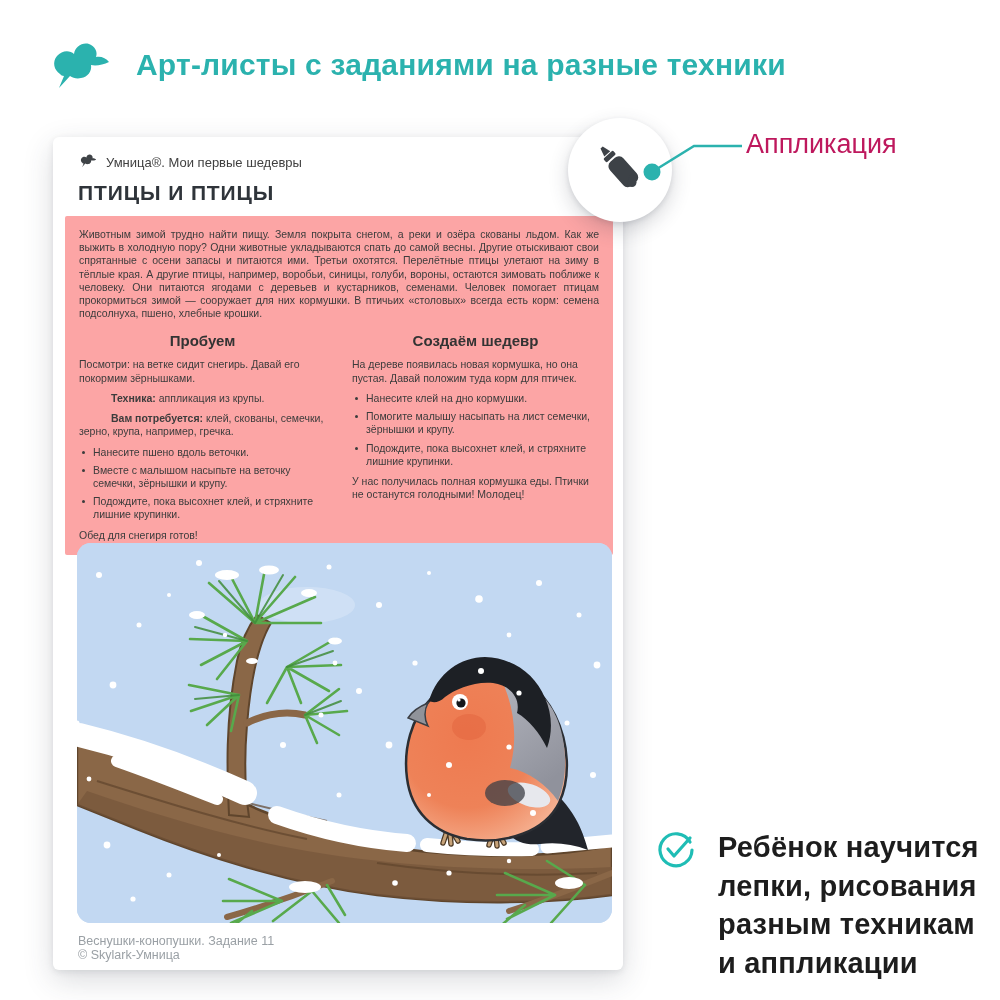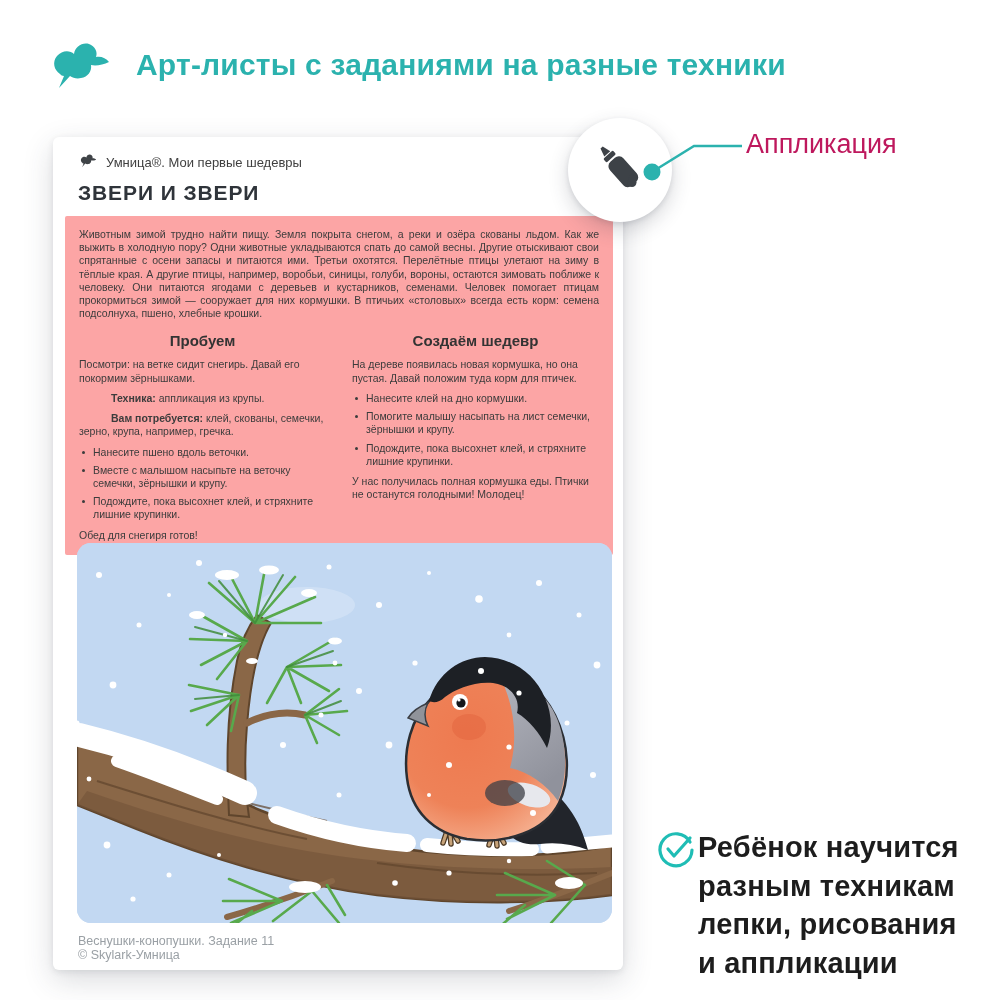--- a/index.html
+++ b/index.html
@@ -47,21 +47,21 @@
   
   .badge{
     position:absolute;left:568px;top:118px;width:104px;height:104px;border-radius:50%;
     background:#fff;box-shadow:0 8px 20px rgba(50,55,70,.20), 0 2px 5px rgba(50,55,70,.12);
     display:flex;align-items:center;justify-content:center;z-index:6;
   }
   .connector{position:absolute;left:642px;top:132px;z-index:7;}
   .callout-label{position:absolute;left:746px;top:129px;font-size:27px;color:#be185d;font-weight:500;z-index:7;}
 
   
-  .benefit{position:absolute;left:654px;top:828px;display:flex;align-items:flex-start;}
+  .benefit{position:absolute;left:654px;top:828px;display:flex;gap:20px;align-items:flex-start;}
   .benefit-text{font-size:29px;font-weight:600;color:#1d1d1d;line-height:1.33;letter-spacing:.2px;}
   b{font-weight:700;margin-left:32px;}
 </style>
 </head>
 <body>
 
 <div class="page-header">
   <span class="logo">
     <svg width="64" height="54" viewBox="0 0 64 54">
       <path fill="#2BB2AE" d="M14,36 C8,32 6,24 11,18 C16,12 24,12 28,16 C29,9 36,4 43,6 C49,8 52,14 50,19 C55,18 60,20 63,24 C57,27 50,28 45,27 C46,33 42,39 35,40 C31,41 27,40 24,38 L13,50 L18,38 C16,38 15,37 14,36 Z"></path>
@@ -72,21 +72,21 @@
 
 <div class="card">
   <div class="ws-brand">
     <span>
       <svg width="19" height="15" viewBox="0 0 64 54">
         <path fill="#3f4347" d="M14,36 C8,32 6,24 11,18 C16,12 24,12 28,16 C29,9 36,4 43,6 C49,8 52,14 50,19 C55,18 60,20 63,24 C57,27 50,28 45,27 C46,33 42,39 35,40 C31,41 27,40 24,38 L13,50 L18,38 C16,38 15,37 14,36 Z"></path>
       </svg>
     </span>
     <span>Умница®. Мои первые шедевры</span>
   </div>
-  <div class="ws-title">ЗВЕРИ И ЗВЕРИ</div>
+  <div class="ws-title">ПТИЦЫ И ПТИЦЫ</div>
 
   <div class="pink">
     <p class="intro">Животным зимой трудно найти пищу. Земля покрыта снегом, а реки и озёра скованы льдом. Как же выжить в холодную пору? Одни животные укладываются спать до самой весны. Другие отыскивают свои спрятанные с осени запасы и питаются ими. Третьи охотятся. Перелётные птицы улетают на зиму в тёплые края. А другие птицы, например, воробьи, синицы, голуби, вороны, остаются зимовать поближе к человеку. Они питаются ягодами с деревьев и кустарников, семенами. Человек помогает птицам прокормиться зимой — сооружает для них кормушки. В птичьих «столовых» всегда есть корм: семена подсолнуха, пшено, хлебные крошки.</p>
     <div class="cols">
       <div class="col">
         <h3>Пробуем</h3>
         <p>Посмотри: на ветке сидит снегирь. Давай его покормим зёрнышками.</p>
         <p><b>Техника:</b><span> аппликация из крупы.</span></p>
         <p><b>Вам потребуется:</b><span> клей, скованы, семечки, зерно, крупа, например, гречка.</span></p>
         <ul>
@@ -268,17 +268,17 @@
 
 <div class="benefit">
   <span>
     <svg width="44" height="44" viewBox="0 0 44 44">
       <path d="M36,14 A16,16 0 1,0 38,22" fill="none" stroke="#1fbdb5" stroke-width="3.2" stroke-linecap="round"></path>
       <path d="M14,21 L20,28 L36,10" fill="none" stroke="#1fbdb5" stroke-width="3.2" stroke-linecap="round" stroke-linejoin="round"></path>
     </svg>
   </span>
   <div class="benefit-text">
     <div>Ребёнок научится</div>
+    <div>лепки, рисования</div>
     <div>разным техникам</div>
-    <div>лепки, рисования</div>
     <div>и аппликации</div>
   </div>
 </div>
 
 </body></html>

